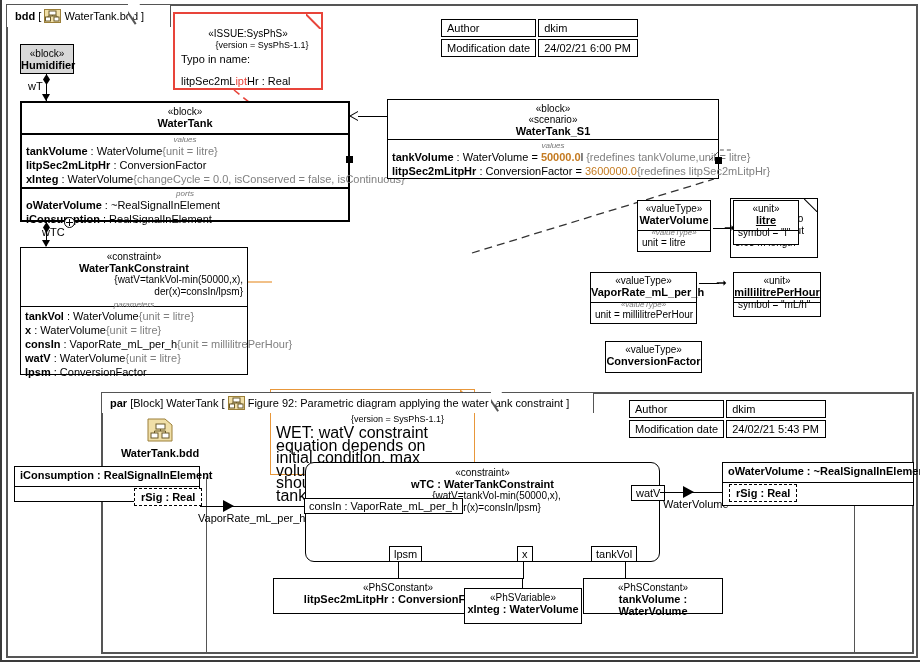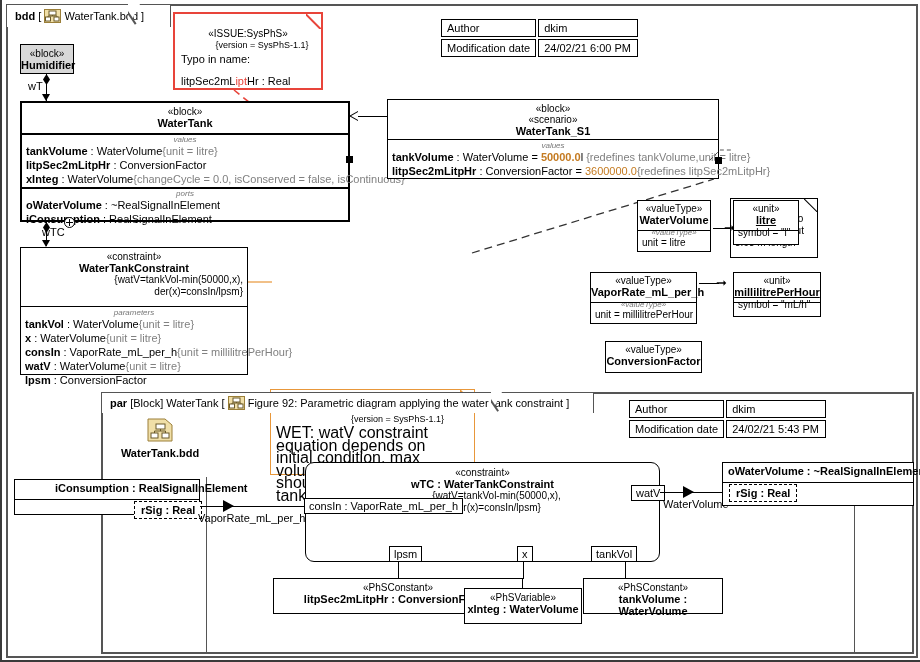--- a/index.html
+++ b/index.html
@@ -190,21 +190,21 @@
   <div class="abs bx" style="left:18px;top:247px;width:228px;height:128px;">
     <div style="height:45px;padding-top:3px;">
       <div class="ctr stereo">«constraint»</div>
       <div class="ctr nm">WaterTankConstraint</div>
       <div style="font-size:10px;text-align:right;padding-right:4px;line-height:12px;">
         <div>{watV=tankVol-min(50000,x),</div>
         <div>der(x)=consIn/lpsm}</div>
       </div>
     </div>
     <div class="sep" style="top:58px;"></div>
-    <div style="position:absolute;top:60px;left:0;right:0;">
+    <div style="position:absolute;top:52px;left:0;right:0;">
       <div class="cmpt-label">parameters</div>
       <div class="rowtxt"><span class="b">tankVol</span><span> : WaterVolume</span><span class="gray">{unit = litre}</span></div>
       <div class="rowtxt"><span class="b">x</span><span> : WaterVolume</span><span class="gray">{unit = litre}</span></div>
       <div class="rowtxt"><span class="b">consIn</span><span> : VaporRate_mL_per_h</span><span class="gray">{unit = millilitrePerHour}</span></div>
       <div class="rowtxt"><span class="b">watV</span><span> : WaterVolume</span><span class="gray">{unit = litre}</span></div>
       <div class="rowtxt"><span class="b">lpsm</span><span> : ConversionFactor</span><span class="gray"></span></div>
     </div>
   </div>
 
   <div class="abs note orangebox" style="left:268px;top:251px;width:205px;height:86px;">
@@ -308,21 +308,21 @@
       <rect x="15" y="15" width="7" height="5" fill="#fff" stroke="#6b5a2a"></rect>
       <path d="M13.5 11 V13 M7.5 13 H18.5 M7.5 13 V15 M18.5 13 V15" stroke="#6b5a2a" fill="none"></path>
     </svg>
     <div class="nm" style="margin-top:1px;">WaterTank.bdd</div>
   </div>
 
   <div class="line vline" style="left:99px;top:477px;height:177px;background:#555;"></div>
   <div class="line vline" style="left:204px;top:477px;height:177px;background:#555;"></div>
   <div class="line vline" style="left:852px;top:477px;height:177px;background:#555;"></div>
 
-  <div class="abs bx" style="left:12px;top:479px;width:186px;height:36px;padding-left:35px;">
+  <div class="abs bx" style="left:12px;top:466px;width:186px;height:36px;">
     <div class="b" style="font-size:11px;padding:2px 0 0 5px;white-space:nowrap;">iConsumption : RealSignalInElement</div>
     <div class="sep" style="top:19px;"></div>
     <div class="dashport" style="left:119px;top:21px;">rSig : Real</div>
   </div>
 
   <div class="line hline" style="left:198px;top:506px;width:105px;"></div>
   <div class="arrowrt" style="left:221px;top:500px;"></div>
   <div class="abs" style="left:196px;top:512px;font-size:11px;">VaporRate_mL_per_h</div>
 
   <div class="abs bx rounded" style="left:303px;top:462px;width:355px;height:100px;">

